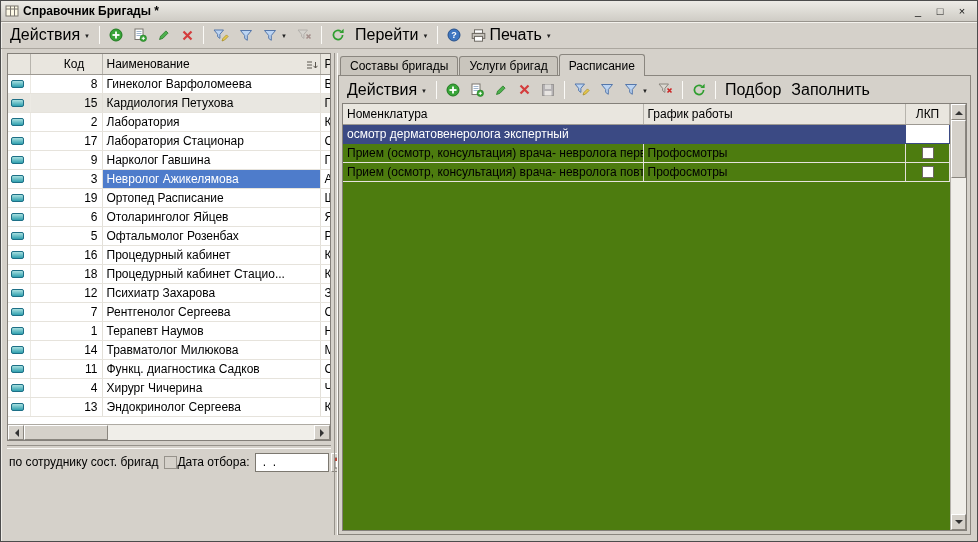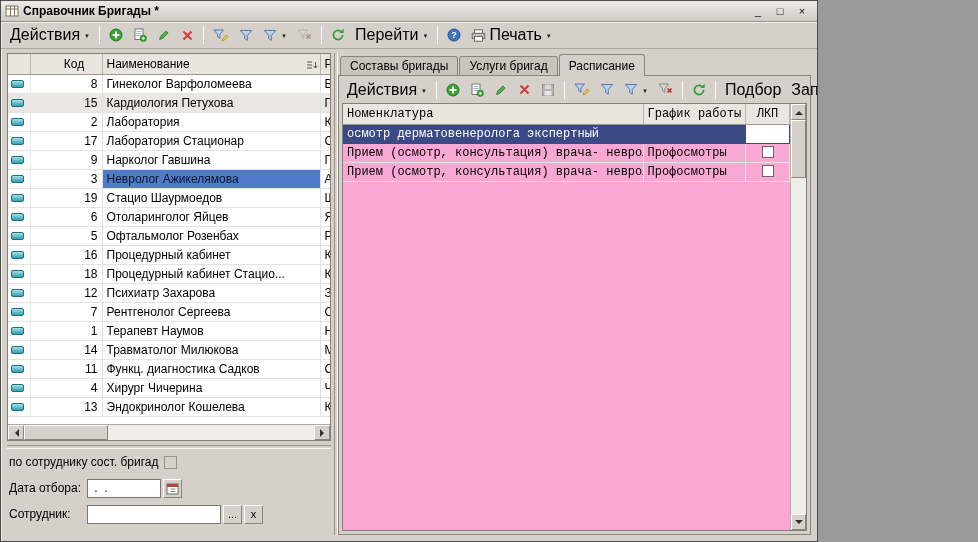--- a/index.html
+++ b/index.html
@@ -2,21 +2,21 @@
 <html><head>
 <meta charset="utf-8">
 <style>
   * { box-sizing: border-box; margin: 0; padding: 0; }
   html,body { width:100%; }
   body {
     font-family: "Liberation Sans", "DejaVu Sans", sans-serif;
     font-size: 12px; color:#000; background:#9a9a9a;
   }
   .window {
-    width: 818px; height: 542px; background:#d5d1ca;
+    width: 978px; height: 542px; background:#d5d1ca;
     border:1px solid #4c4c4c; display:flex; flex-direction:column; overflow:hidden;
     box-shadow: inset 1px 1px 0 #efede8;
   }
   
   .titlebar {
     flex:0 0 21px; display:flex; align-items:center; gap:4px;
     padding:0 6px 0 4px; background:linear-gradient(#edebe6,#cfccc5);
     border-bottom:1px solid #98948d;
   }
   .title-icon { display:inline-flex; }
@@ -68,24 +68,24 @@
     border-right:1px solid #e3e0d9; border-bottom:1px solid #e6e3dc; font-size:12px;
   }
   .grid th.c-code-h { text-align:center;padding-left:20px; }
   .grid td.c-code { text-align:right; }
   .grid td.c-icon { padding:0 3px; border-right-color:#eceae4; }
   .row-ic {
     display:inline-block; width:13px; height:8px; border-radius:2px;
     background:linear-gradient(#a8e0e0,#2f9fae); border:1px solid #1d6f86; vertical-align:middle;
   }
   tr.cursor td { background:#e9e7e1; }
-  td.sel { background:#4e7ccb; color:#0f172a; }
+  td.sel { background:#4e7ccb; color:#ffffff; }
   .sort-ic { position:absolute; right:2px; top:5px; }
   
-  .rt-box { flex:1; display:flex; min-height:0; border:1px solid #84807a; background:#f9a8d4; margin:0 3px 3px 3px;font-family:Liberation Mono, monospace; }
+  .rt-box { flex:1; display:flex; min-height:0; border:1px solid #84807a; background:#4d7c0f; margin:0 3px 3px 3px; }
   .rt-table { flex:1; overflow:hidden; min-width:0; }
   .rgrid th.c-lkp-h, .rgrid td.c-lkp { text-align:center; }
   tr.sel-row td { background:#3b4a84; color:#fff; border-right-color:#3b4a84; border-bottom-color:#3b4a84; }
   tr.sel-row td.c-lkp { background:#fff; }
   .cb {
     display:inline-block; width:12px; height:12px; background:#fff;
     border:1px solid #6d6962; vertical-align:middle;
   }
   
   .hscroll { flex:0 0 16px; display:flex; background:#f0eee9; border-top:1px solid #aeaaa3; }
@@ -100,21 +100,21 @@
   .sb-thumb-v { flex:0 0 58px; width:15px; background:#d5d1ca; border:1px solid; border-color:#fff #8a867f #8a867f #fff; }
   .tri { width:0; height:0; border:4px solid transparent; display:block; }
   .tri-left { border-right-color:#333; margin-left:-3px; }
   .tri-right { border-left-color:#333; margin-right:-3px; }
   .tri-up { border-bottom-color:#333; margin-top:-3px; }
   .tri-down { border-top-color:#333; margin-bottom:-3px; }
   
   .h-split { flex:0 0 10px; position:relative; }
   .h-split::after { content:""; position:absolute; left:0; right:0; top:4px; height:2px;
      border-top:1px solid #96928b; border-bottom:1px solid #fbfaf7; }
-  .filter-panel { flex:0 0 84px; display:flex; flex-direction:column; padding:1px 2px 0 2px; }
+  .filter-panel { flex:0 0 84px; display:flex; flex-direction:row; padding:1px 2px 0 2px; }
   .f-row { display:flex; align-items:center; height:20px; margin-bottom:6px; }
   .f-label { margin-right:6px; white-space:nowrap; }
   .f-label.w70 { width:72px; flex:0 0 72px; }
   .checkbox { width:13px; height:13px; border:1px solid #96928b; background:#d5d1ca; display:inline-block; }
   .field {
     background:#fff; border:1px solid #7c7870; height:19px; padding:0 3px;
     display:flex; align-items:center; font-size:12px; white-space:pre; overflow:hidden;
   }
   .date-field { width:74px; }
   .emp-field { width:134px; }
@@ -323,21 +323,21 @@
                 </tr>
                 <tr>
                   <td class="c-icon"><span class="row-ic"></span></td>
                   <td class="c-code">3</td>
                   <td class="sel">Невролог Ажикелямова</td>
                   <td>Ажи</td>
                 </tr>
                 <tr>
                   <td class="c-icon"><span class="row-ic"></span></td>
                   <td class="c-code">19</td>
-                  <td>Стацио Шаурмоедов</td>
+                  <td>Ортопед Расписание</td>
                   <td>Шау</td>
                 </tr>
                 <tr>
                   <td class="c-icon"><span class="row-ic"></span></td>
                   <td class="c-code">6</td>
                   <td>Отоларинголог Яйцев</td>
                   <td>Яйц</td>
                 </tr>
                 <tr>
                   <td class="c-icon"><span class="row-ic"></span></td>
@@ -389,21 +389,21 @@
                 </tr>
                 <tr>
                   <td class="c-icon"><span class="row-ic"></span></td>
                   <td class="c-code">4</td>
                   <td>Хирург Чичерина</td>
                   <td>Чич</td>
                 </tr>
                 <tr>
                   <td class="c-icon"><span class="row-ic"></span></td>
                   <td class="c-code">13</td>
-                  <td>Эндокринолог Кошелева</td>
+                  <td>Эндокринолог Сергеева</td>
                   <td>Кош</td>
                 </tr>
               </tbody>
           </table>
         </div>
         <div class="hscroll">
           <span class="sb-btn">
               <span class="tri tri-left"></span>
             </span>
           <span class="sb-thumb-h"></span>

